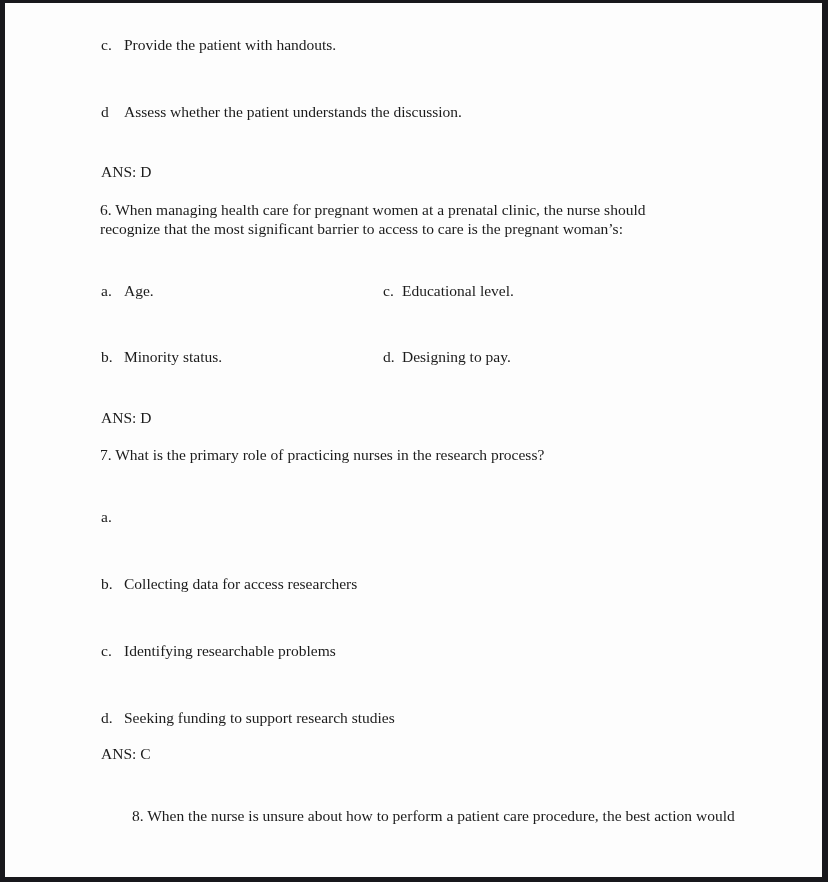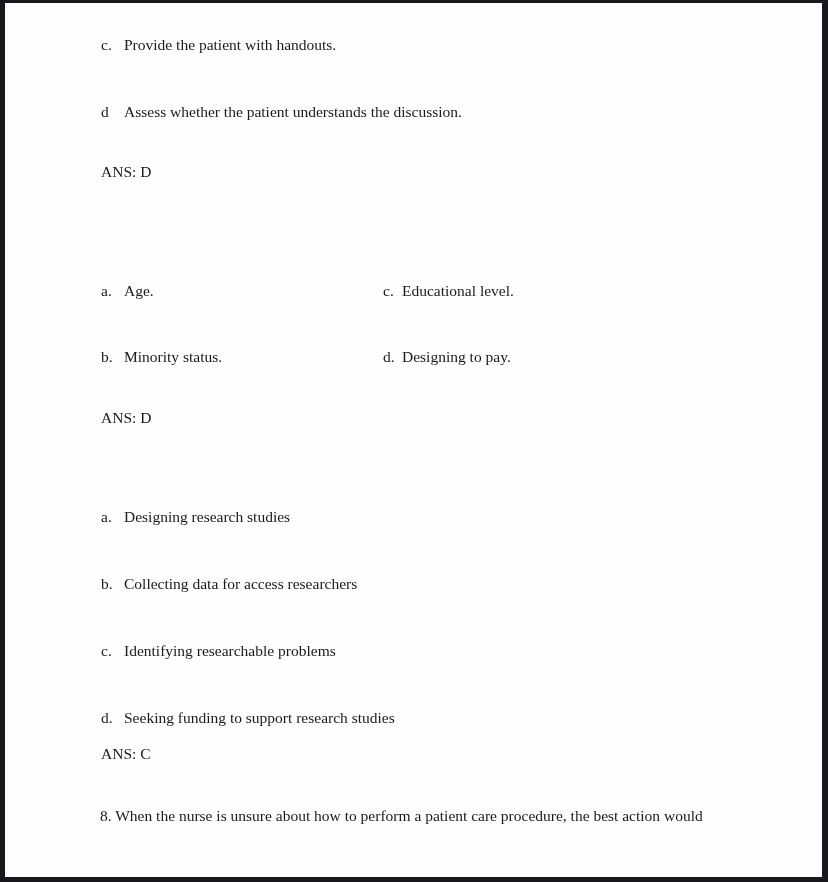--- a/index.html
+++ b/index.html
@@ -40,20 +40,21 @@
     white-space: nowrap;
   }
   .para {
     position: absolute;
     left: 100px;
     width: 604px;
     white-space: normal;
   }
   .q8 {
     width: 660px;
+    margin-left: 32px;
   }
   .opt {
     display: inline-flex;
     align-items: baseline;
   }
   .olabel {
     display: inline-block;
     width: 23px;
     flex: 0 0 23px;
   }
@@ -86,20 +87,21 @@
         <span class="otext">Provide the patient with handouts.</span>
     </div>
 
     <div class="line optline opt" style="top:102px">
       <span class="olabel">d</span>
         <span class="otext">Assess whether the patient understands the discussion.</span>
     </div>
 
     <div class="line" style="top:162px;left:101px">ANS: D</div>
 
+    <div class="para" style="top:200px">6. When managing health care for pregnant women at a prenatal clinic, the nurse should recognize that the most significant barrier to access to care is the pregnant woman’s:</div>
 
     <div class="row" style="top:281px">
       <span class="opt">
         <span class="olabel">a.</span>
           <span class="otext">Age.</span>
       </span>
       <span class="opt opt-right">
         <span class="olabel">c.</span>
           <span class="otext">Educational level.</span>
       </span>
@@ -111,24 +113,24 @@
           <span class="otext">Minority status.</span>
       </span>
       <span class="opt opt-right">
         <span class="olabel">d.</span>
           <span class="otext">Designing to pay.</span>
       </span>
     </div>
 
     <div class="line" style="top:408px;left:101px">ANS: D</div>
 
+    <div class="line" style="top:445px">7. What is the primary role of practicing nurses in the research process?</div>
 
     <div class="line optline opt" style="top:507px">
       <span class="olabel">a.</span>
-        <span class="otext">Designing research studies</span>
     </div>
 
     <div class="line optline opt" style="top:574px">
       <span class="olabel">b.</span>
         <span class="otext">Collecting data for access researchers</span>
     </div>
 
     <div class="line optline opt" style="top:641px">
       <span class="olabel">c.</span>
         <span class="otext">Identifying researchable problems</span>

